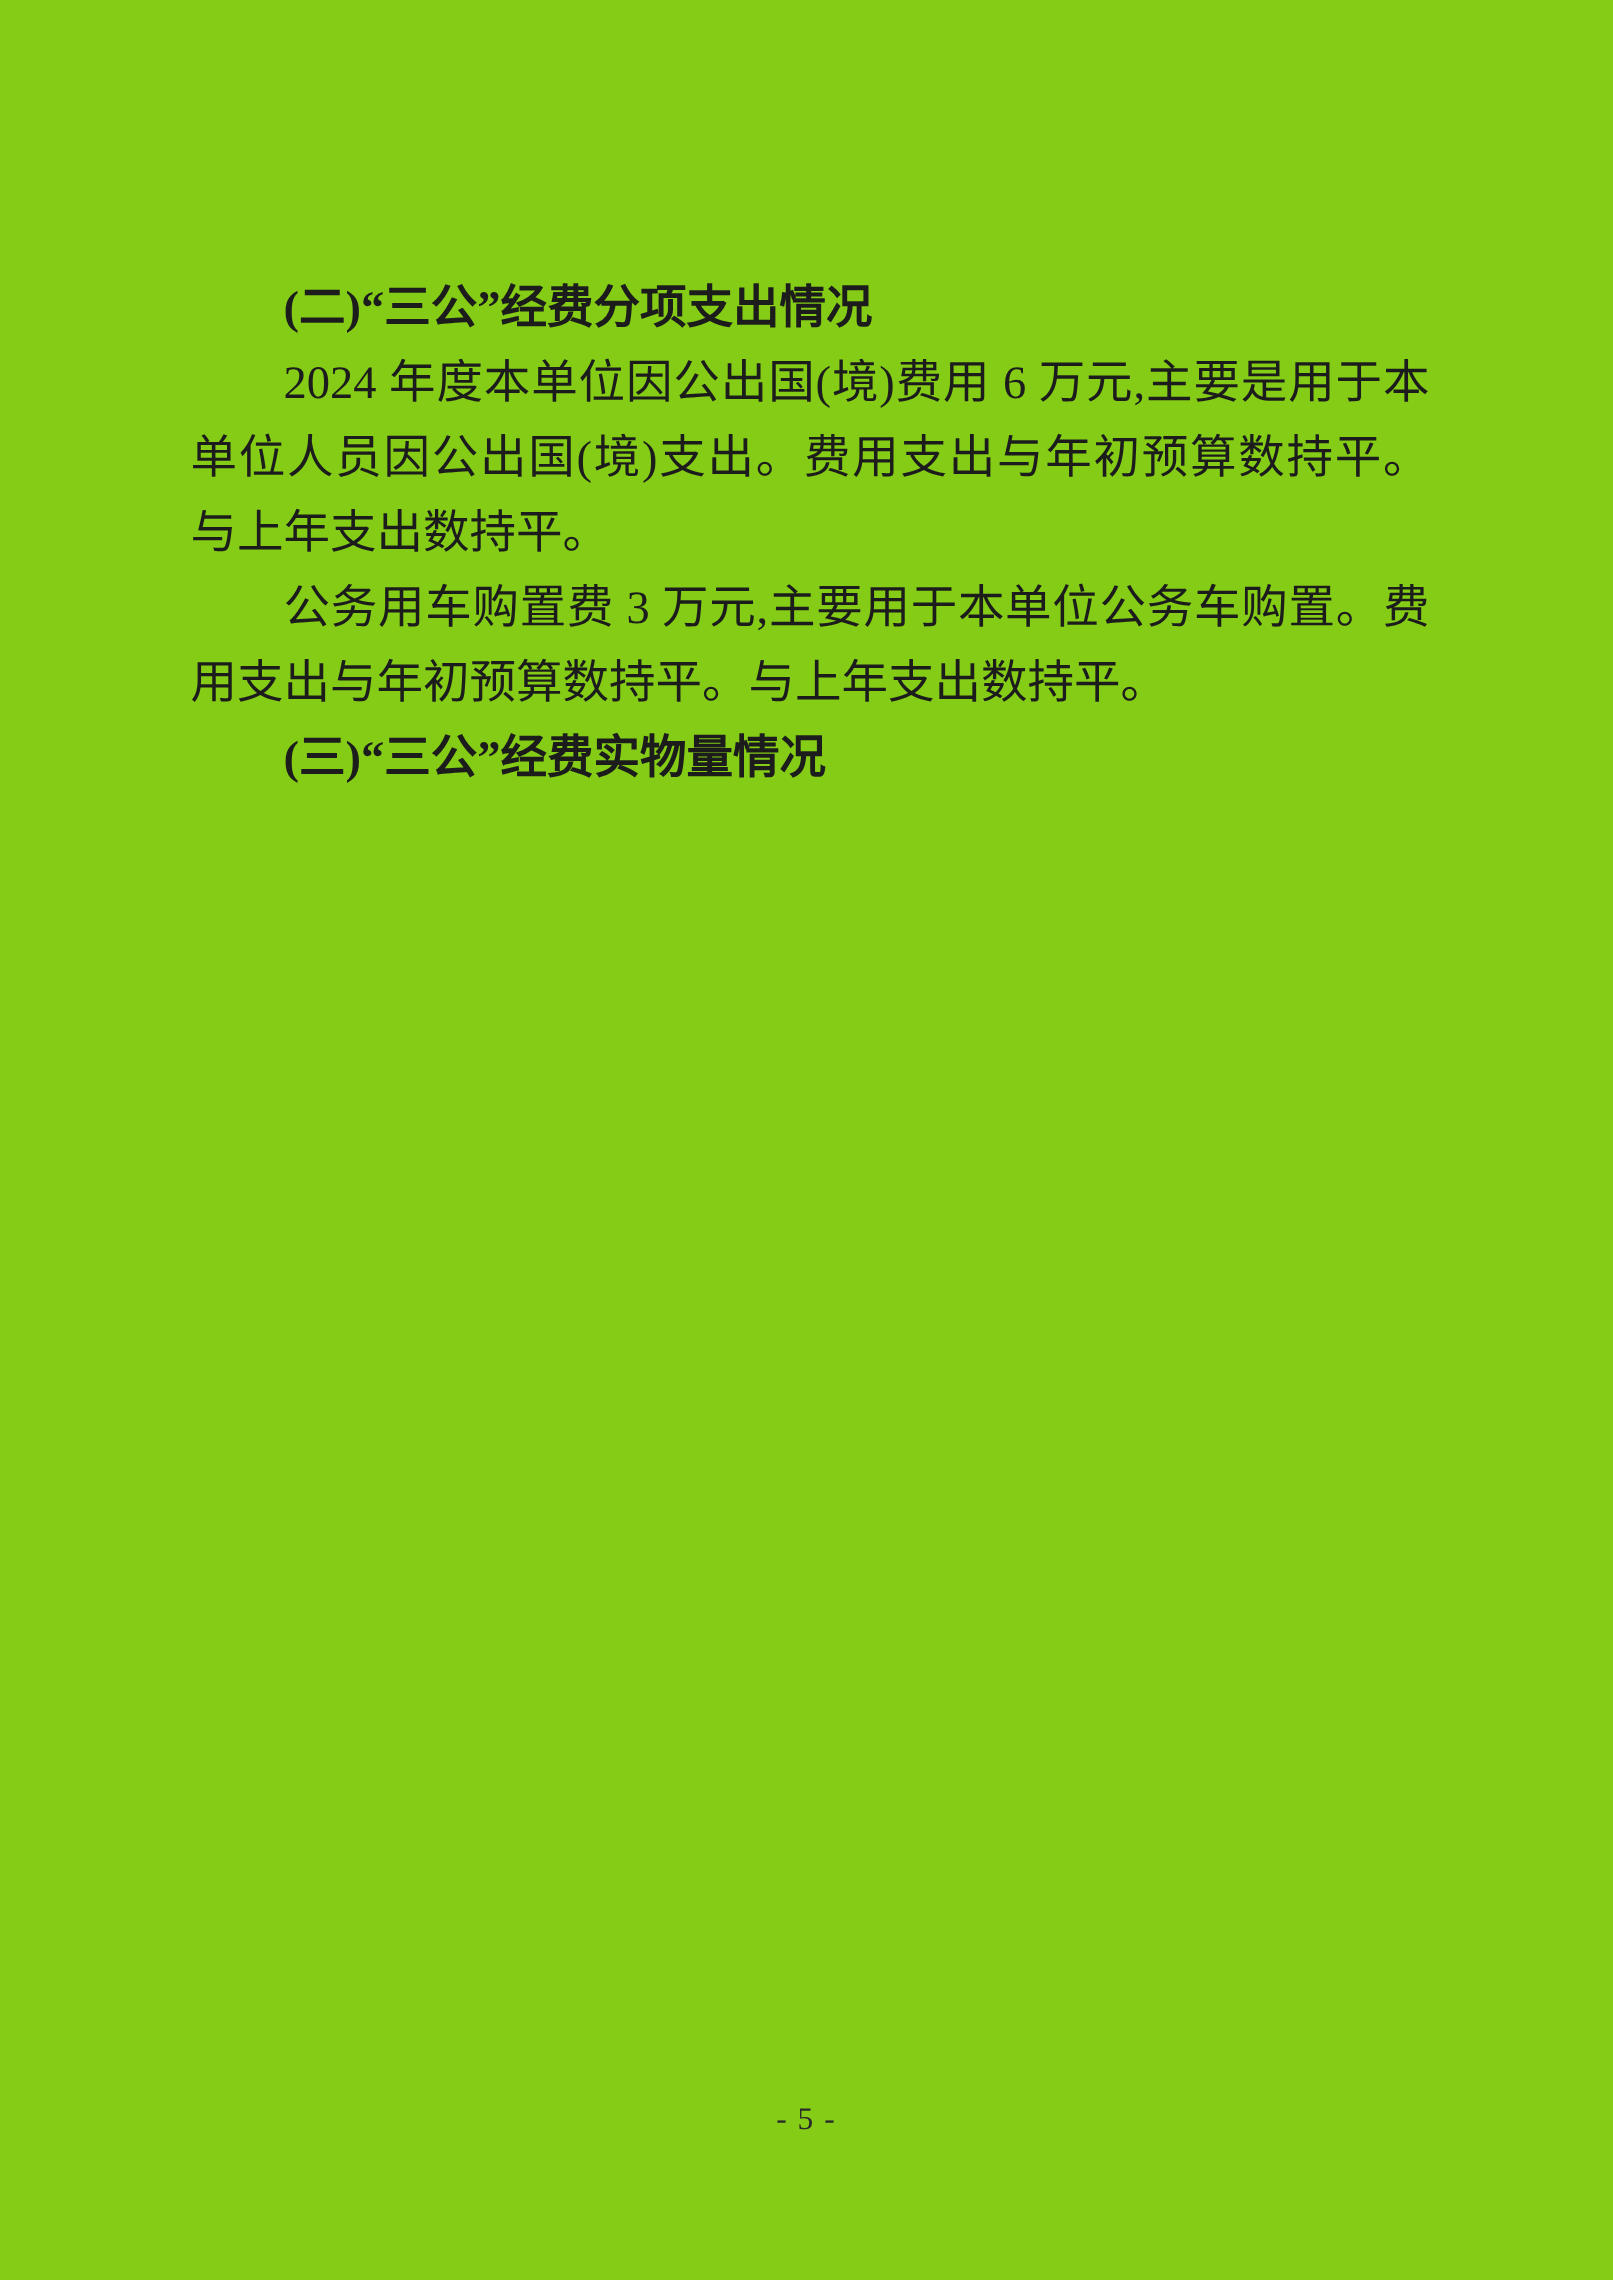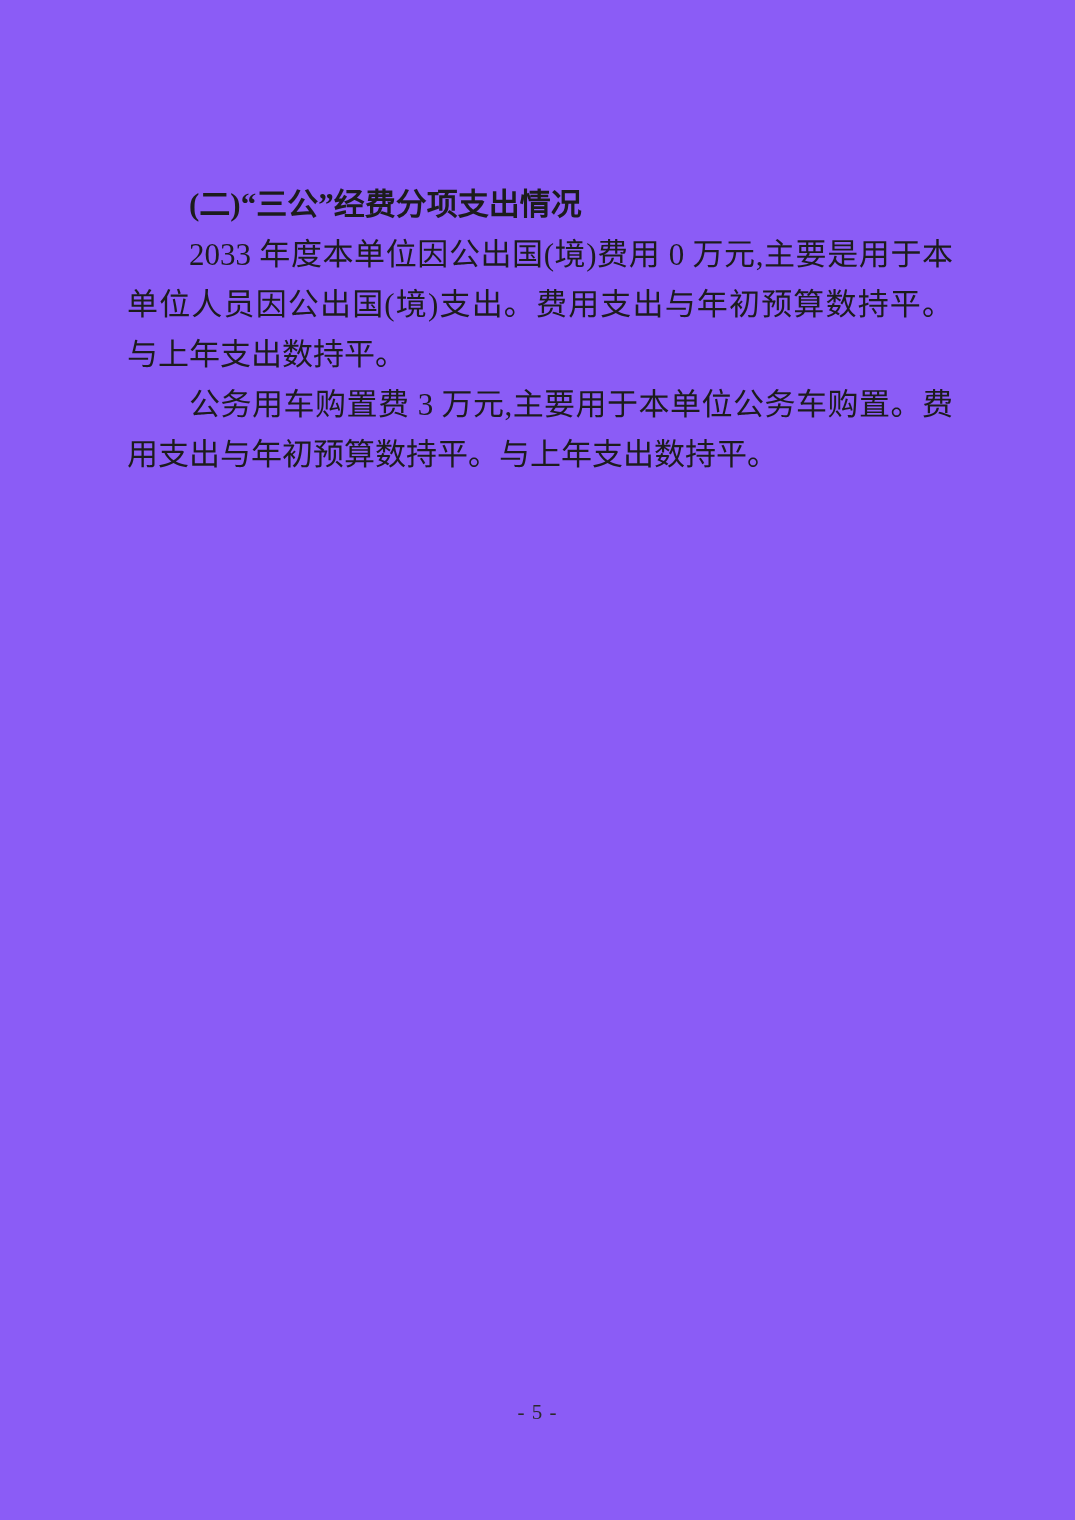--- a/index.html
+++ b/index.html
@@ -4,21 +4,21 @@
 <style>
   html, body {
     margin: 0;
     padding: 0;
     background: #ffffff;
   }
   .page {
     position: relative;
     width: 1075px;
     height: 1520px;
-    background: #8b5cf6;
+    background: #84cc16;
     overflow: hidden;
     font-family: "Liberation Serif", "DejaVu Serif", serif;
   }
   .content {
     position: absolute;
     left: 127px;
     top: 180px;
     width: 826px;
     color: #1c1c1c;
     font-size: 31px;
@@ -49,17 +49,18 @@
     color: #2b2b2b;
     letter-spacing: 1px;
   }
 </style>
 </head>
 <body>
 
 <div class="page">
   <div class="content">
     <h2 class="heading">(二)“三公”经费分项支出情况</h2>
-    <p>2033 年度本单位因公出国(境)费用 0 万元,主要是用于本单位人员因公出国(境)支出。费用支出与年初预算数持平。与上年支出数持平。</p>
+    <p>2024 年度本单位因公出国(境)费用 6 万元,主要是用于本单位人员因公出国(境)支出。费用支出与年初预算数持平。与上年支出数持平。</p>
     <p>公务用车购置费 3 万元,主要用于本单位公务车购置。费用支出与年初预算数持平。与上年支出数持平。</p>
+    <h2 class="heading">(三)“三公”经费实物量情况</h2>
   </div>
   <div class="footer">- 5 -</div>
 </div>
 
 </body></html>

